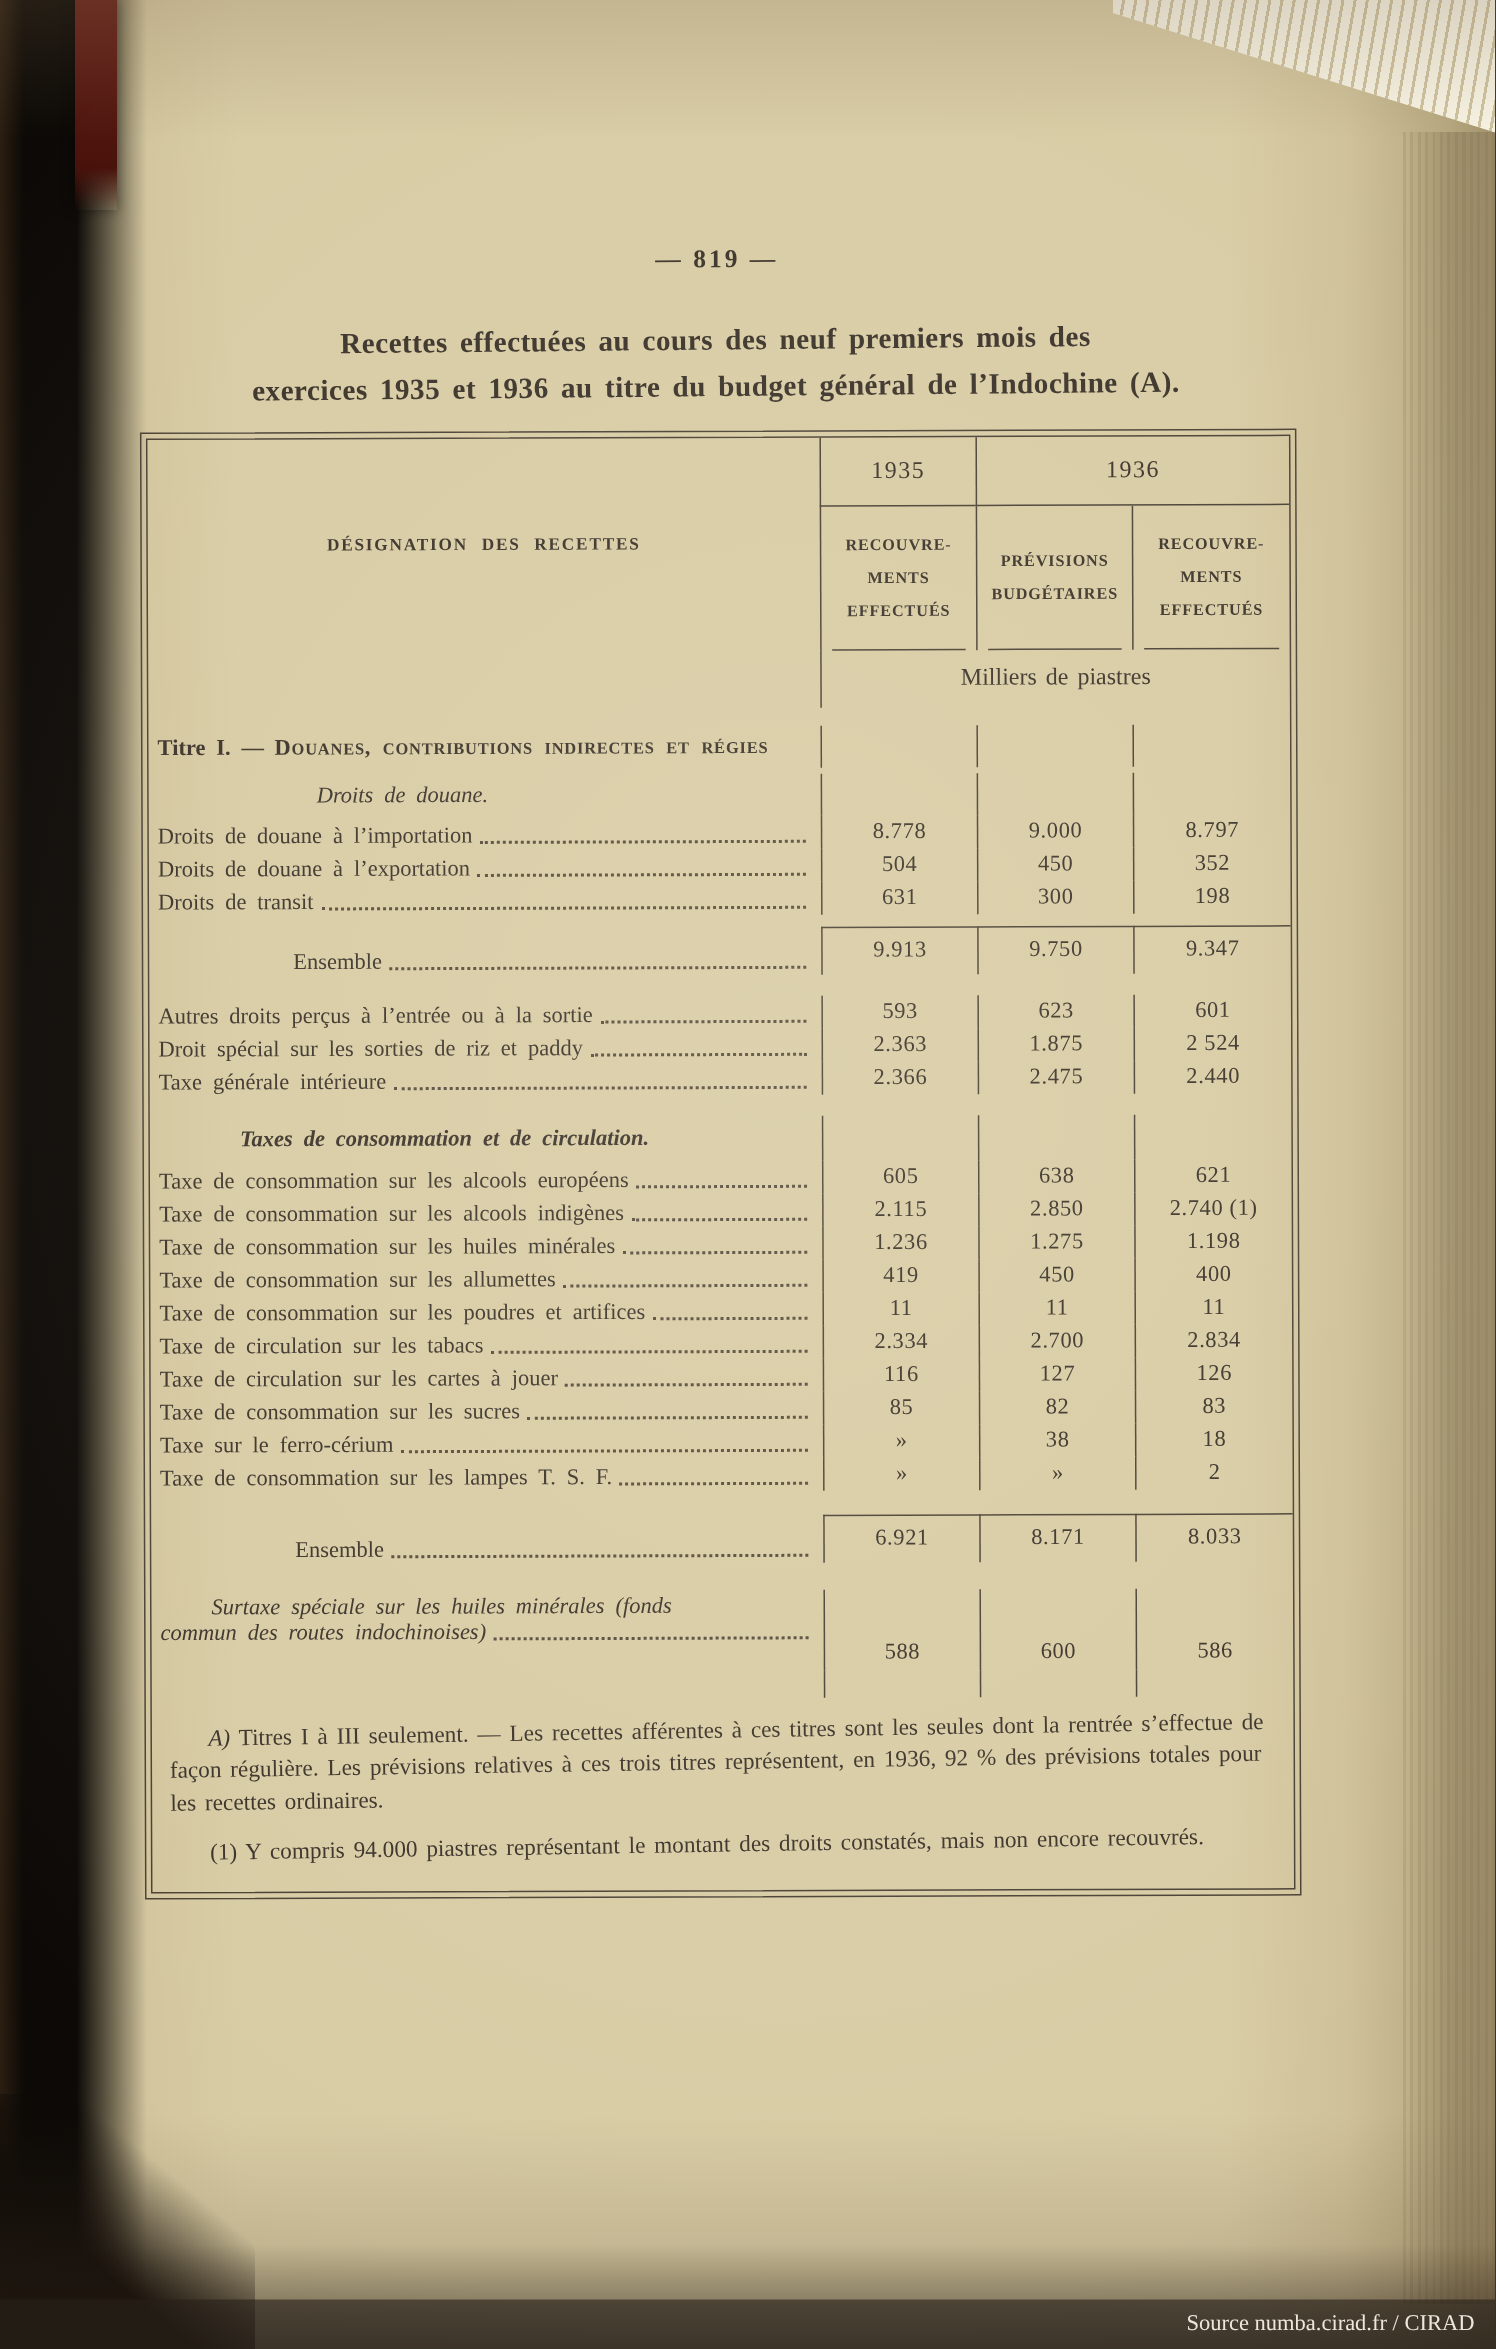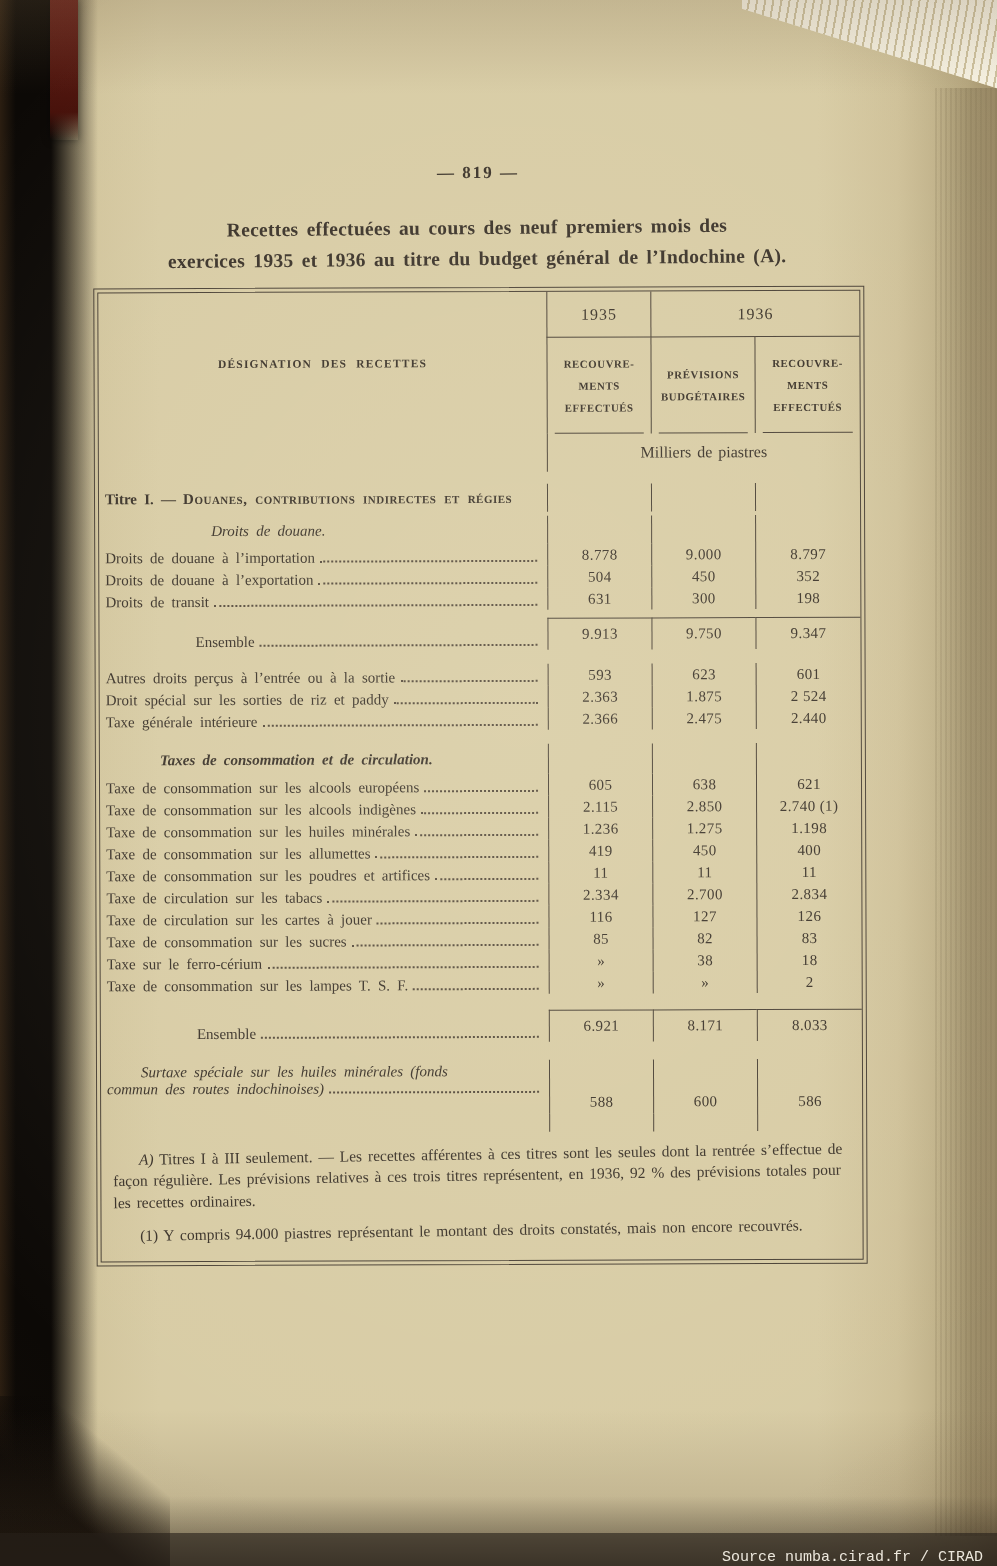--- a/index.html
+++ b/index.html
@@ -123,23 +123,23 @@
     margin-top:auto; padding:16px 12px 14px 12px;
     font-size:15.5px; line-height:1.38; word-spacing:2px;
     transform:rotate(-0.7deg); transform-origin:left center;
   }
   .foot p { margin:0 0 12px 0; text-indent:26px; }
   .foot p:last-child { margin-bottom:0; }
   
   .source-bar {
     position:absolute; left:0; bottom:0; width:100%; height:33px;
     background:rgba(38,32,26,.62);
-    display:flex; align-items:flex-end; justify-content:flex-end;
+    display:flex; align-items:center; justify-content:flex-end;
     padding-right:14px; box-sizing:border-box;
-    font-family:Liberation Mono, monospace; font-size:15px; color:#ece7dc;
+    font-family:Liberation Serif, serif; font-size:15px; color:#ece7dc;
   }
 </style>
 </head>
 <body>
 
 <div class="scan">
   <div class="right-edge"></div>
   <div class="stack"></div>
   <div class="binding"></div>
   <div class="spine-red"></div>

